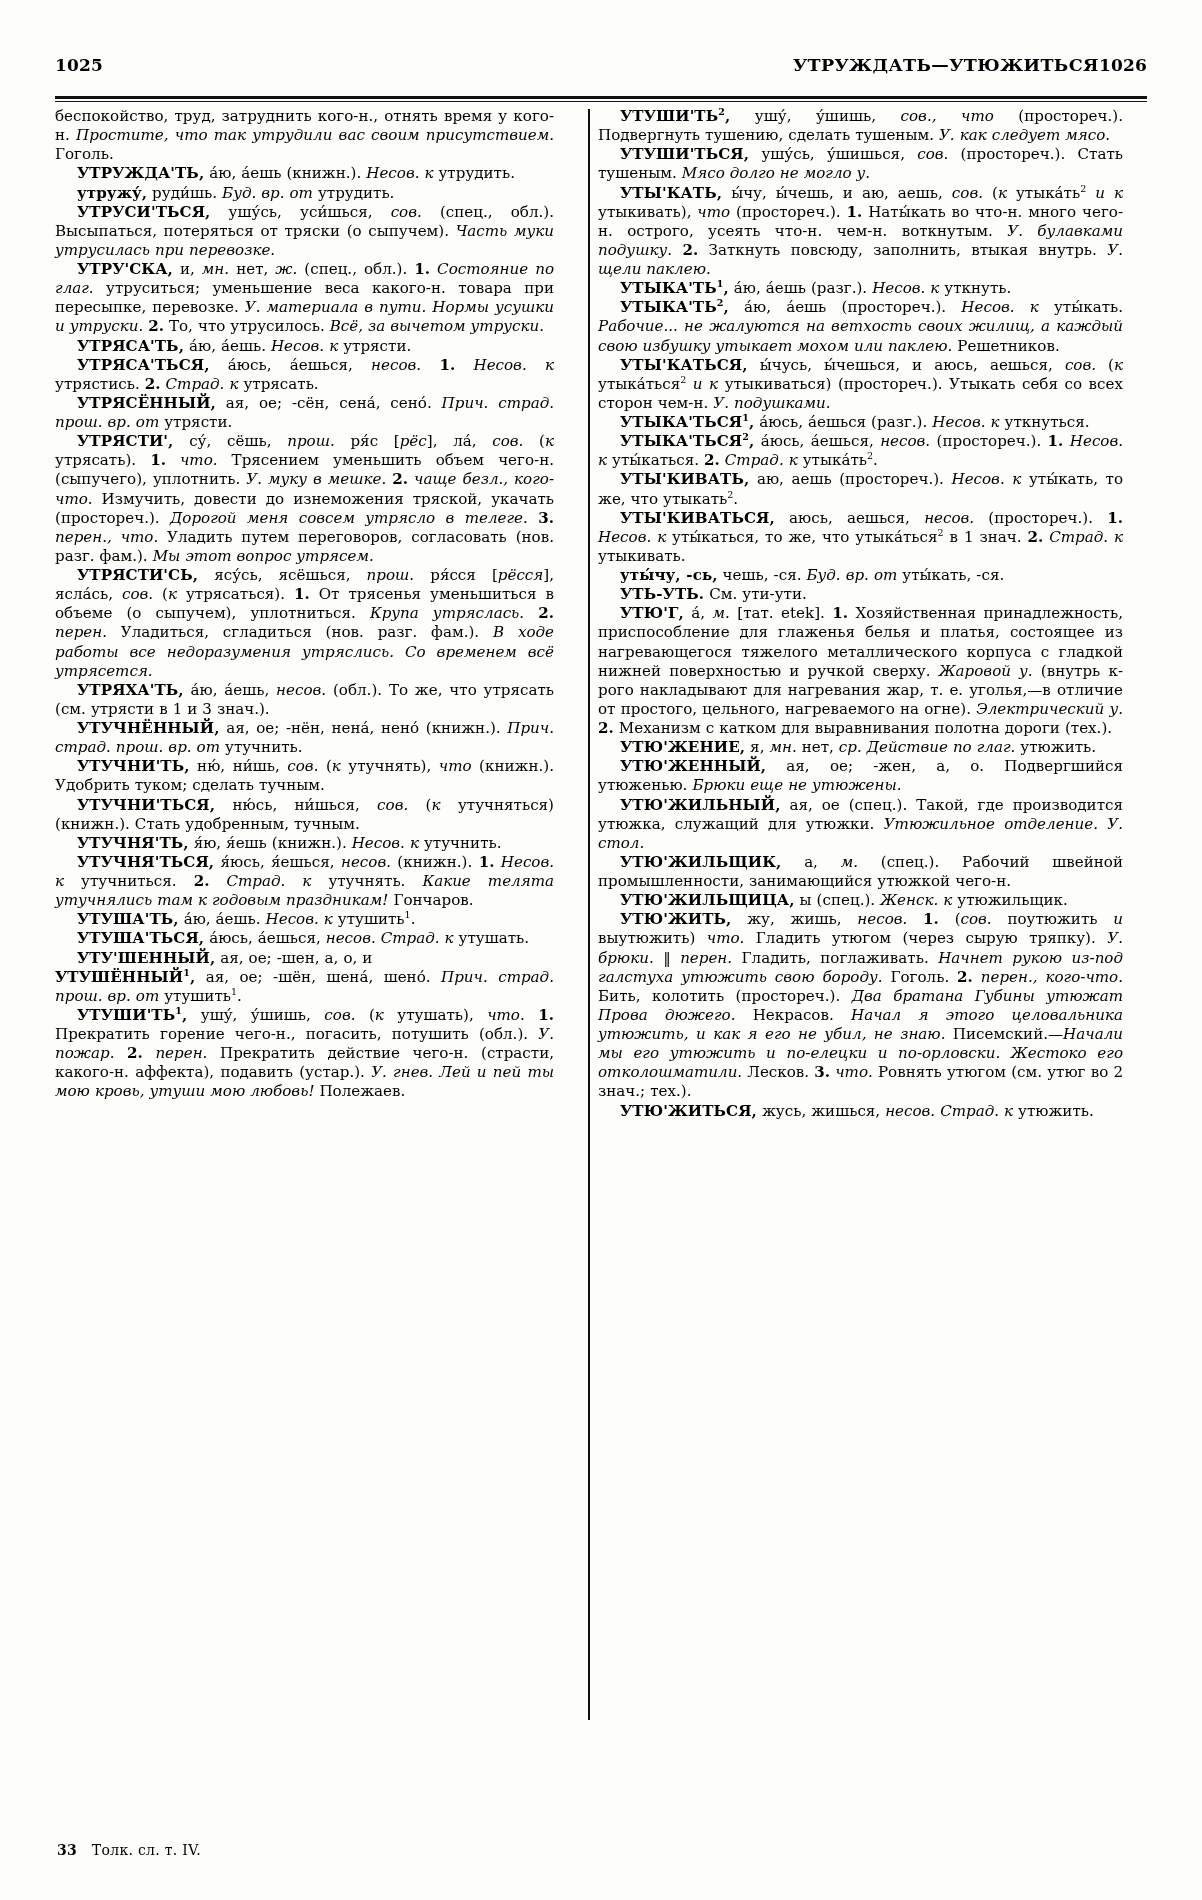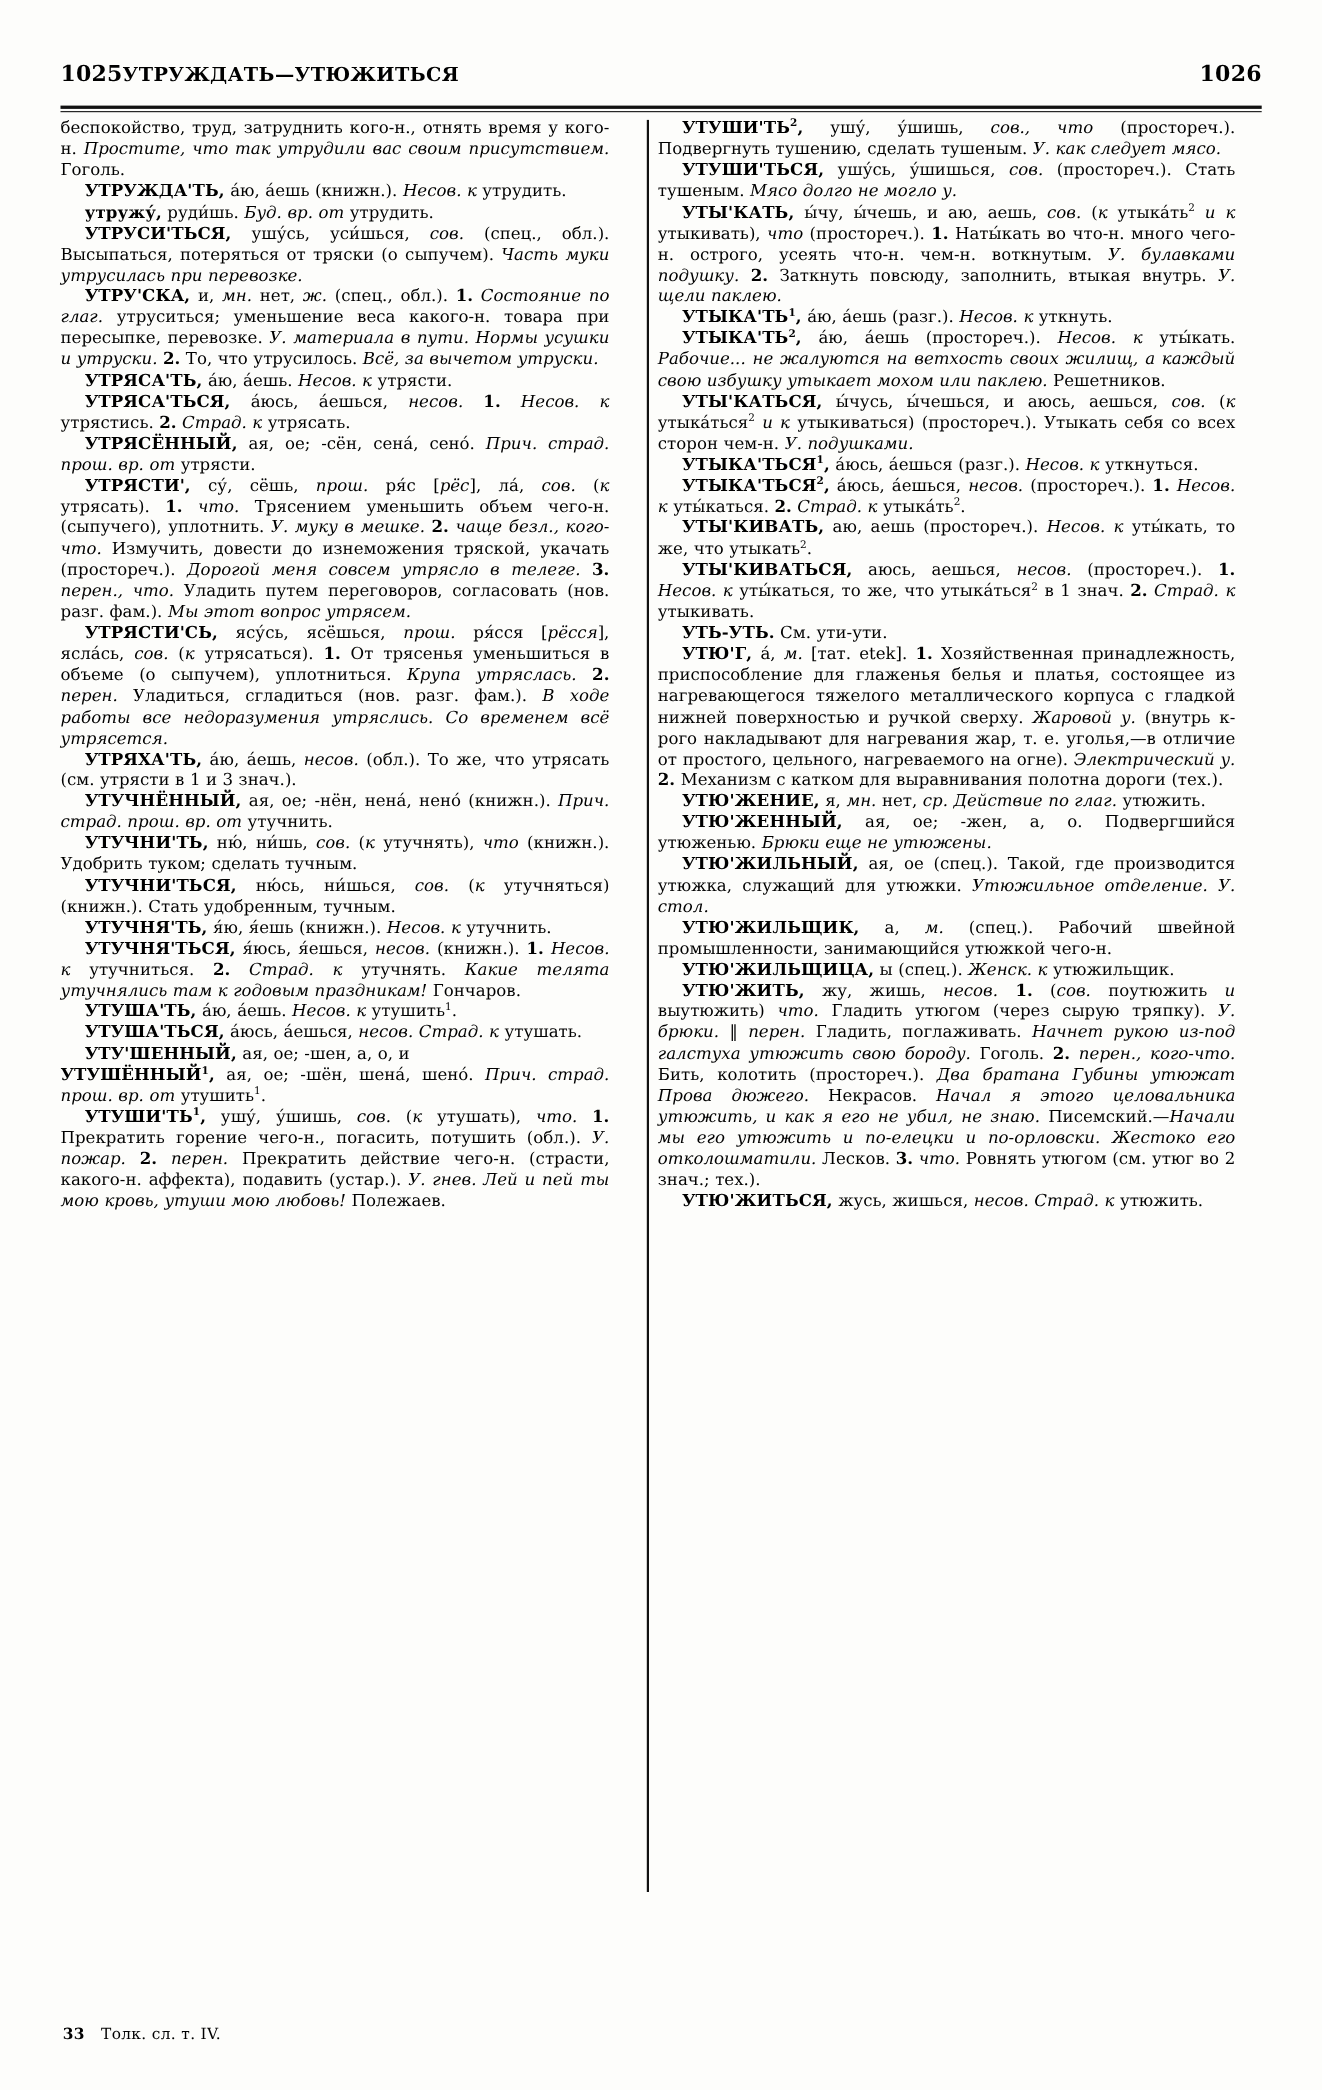--- a/index.html
+++ b/index.html
@@ -33,26 +33,26 @@
     height: 30px;
     display: flex;
     align-items: baseline;
     justify-content: space-between;
     font-family: "DejaVu Serif", "Liberation Serif", serif;
     font-weight: bold;
     font-size: 19px;
     letter-spacing: 0.2px;
   }
   .folio {
-    font-size: 20px;
+    font-size: 17px;
     font-weight: bold;
   }
   .head-title {
     flex: 1;
-    text-align: left;
+    text-align: right;
     font-size: 17.5px;
     font-weight: bold;
     letter-spacing: 0.4px;
   }
   .rule-top {
     position: absolute;
     left: 55px;
     right: 55px;
     top: 96px;
     height: 0;
@@ -164,20 +164,21 @@
           <p class="entry"><span class="hw">УТУШИ'ТЬ<sup>2</sup>,</span><span> ушу́, у́шишь, <i>сов., что</i> (простореч.). Подвергнуть тушению, сделать тушеным. <i>У. как следует мясо.</i></span></p>
           <p class="entry"><span class="hw">УТУШИ'ТЬСЯ,</span><span> ушу́сь, у́шишься, <i>сов.</i> (простореч.). Стать тушеным. <i>Мясо долго не могло у.</i></span></p>
           <p class="entry"><span class="hw">УТЫ'КАТЬ,</span><span> ы́чу, ы́чешь, и аю, аешь, <i>сов.</i> (<i>к</i> утыка́ть<sup>2</sup> <i>и к</i> утыкивать), <i>что</i> (простореч.). <b>1.</b> Наты́кать во что-н. много чего-н. острого, усеять что-н. чем-н. воткнутым. <i>У. булавками подушку.</i> <b>2.</b> Заткнуть повсюду, заполнить, втыкая внутрь. <i>У. щели паклею.</i></span></p>
           <p class="entry"><span class="hw">УТЫКА'ТЬ<sup>1</sup>,</span><span> а́ю, а́ешь (разг.). <i>Несов. к</i> уткнуть.</span></p>
           <p class="entry"><span class="hw">УТЫКА'ТЬ<sup>2</sup>,</span><span> а́ю, а́ешь (простореч.). <i>Несов. к</i> уты́кать. <i>Рабочие... не жалуются на ветхость своих жилищ, а каждый свою избушку утыкает мохом или паклею.</i> Решетников.</span></p>
           <p class="entry"><span class="hw">УТЫ'КАТЬСЯ,</span><span> ы́чусь, ы́чешься, и аюсь, аешься, <i>сов.</i> (<i>к</i> утыка́ться<sup>2</sup> <i>и к</i> утыкиваться) (простореч.). Утыкать себя со всех сторон чем-н. <i>У. подушками.</i></span></p>
           <p class="entry"><span class="hw">УТЫКА'ТЬСЯ<sup>1</sup>,</span><span> а́юсь, а́ешься (разг.). <i>Несов. к</i> уткнуться.</span></p>
           <p class="entry"><span class="hw">УТЫКА'ТЬСЯ<sup>2</sup>,</span><span> а́юсь, а́ешься, <i>несов.</i> (простореч.). <b>1.</b> <i>Несов. к</i> уты́каться. <b>2.</b> <i>Страд. к</i> утыка́ть<sup>2</sup>.</span></p>
           <p class="entry"><span class="hw">УТЫ'КИВАТЬ,</span><span> аю, аешь (простореч.). <i>Несов. к</i> уты́кать, то же, что утыкать<sup>2</sup>.</span></p>
           <p class="entry"><span class="hw">УТЫ'КИВАТЬСЯ,</span><span> аюсь, аешься, <i>несов.</i> (простореч.). <b>1.</b> <i>Несов. к</i> уты́каться, то же, что утыка́ться<sup>2</sup> в 1 знач. <b>2.</b> <i>Страд. к</i> утыкивать.</span></p>
+          <p class="entry"><span class="hw">уты́чу, -сь,</span><span> чешь, -ся. <i>Буд. вр. от</i> уты́кать, -ся.</span></p>
           <p class="entry"><span class="hw">УТЬ-УТЬ.</span><span> См. ути-ути.</span></p>
           <p class="entry"><span class="hw">УТЮ'Г,</span><span> а́, <i>м.</i> [тат. etek]. <b>1.</b> Хозяйственная принадлежность, приспособление для глаженья белья и платья, состоящее из нагревающегося тяжелого металлического корпуса с гладкой нижней поверхностью и ручкой сверху. <i>Жаровой у.</i> (внутрь к-рого накладывают для нагревания жар, т. е. уголья,—в отличие от простого, цельного, нагреваемого на огне). <i>Электрический у.</i> <b>2.</b> Механизм с катком для выравнивания полотна дороги (тех.).</span></p>
           <p class="entry"><span class="hw">УТЮ'ЖЕНИЕ,</span><span> я, <i>мн.</i> нет, <i>ср. Действие по глаг.</i> утюжить.</span></p>
           <p class="entry"><span class="hw">УТЮ'ЖЕННЫЙ,</span><span> ая, ое; -жен, а, о. Подвергшийся утюженью. <i>Брюки еще не утюжены.</i></span></p>
           <p class="entry"><span class="hw">УТЮ'ЖИЛЬНЫЙ,</span><span> ая, ое (спец.). Такой, где производится утюжка, служащий для утюжки. <i>Утюжильное отделение. У. стол.</i></span></p>
           <p class="entry"><span class="hw">УТЮ'ЖИЛЬЩИК,</span><span> а, <i>м.</i> (спец.). Рабочий швейной промышленности, занимающийся утюжкой чего-н.</span></p>
           <p class="entry"><span class="hw">УТЮ'ЖИЛЬЩИЦА,</span><span> ы (спец.). <i>Женск. к</i> утюжильщик.</span></p>
           <p class="entry"><span class="hw">УТЮ'ЖИТЬ,</span><span> жу, жишь, <i>несов.</i> <b>1.</b> (<i>сов.</i> поутюжить <i>и</i> выутюжить) <i>что.</i> Гладить утюгом (через сырую тряпку). <i>У. брюки.</i> ‖ <i>перен.</i> Гладить, поглаживать. <i>Начнет рукою из-под галстуха утюжить свою бороду.</i> Гоголь. <b>2.</b> <i>перен., кого-что.</i> Бить, колотить (простореч.). <i>Два братана Губины утюжат Прова дюжего.</i> Некрасов. <i>Начал я этого целовальника утюжить, и как я его не убил, не знаю.</i> Писемский.—<i>Начали мы его утюжить и по-елецки и по-орловски. Жестоко его отколошматили.</i> Лесков. <b>3.</b> <i>что.</i> Ровнять утюгом (см. утюг во 2 знач.; тех.).</span></p>
           <p class="entry"><span class="hw">УТЮ'ЖИТЬСЯ,</span><span> жусь, жишься, <i>несов. Страд. к</i> утюжить.</span></p>
         </div>

